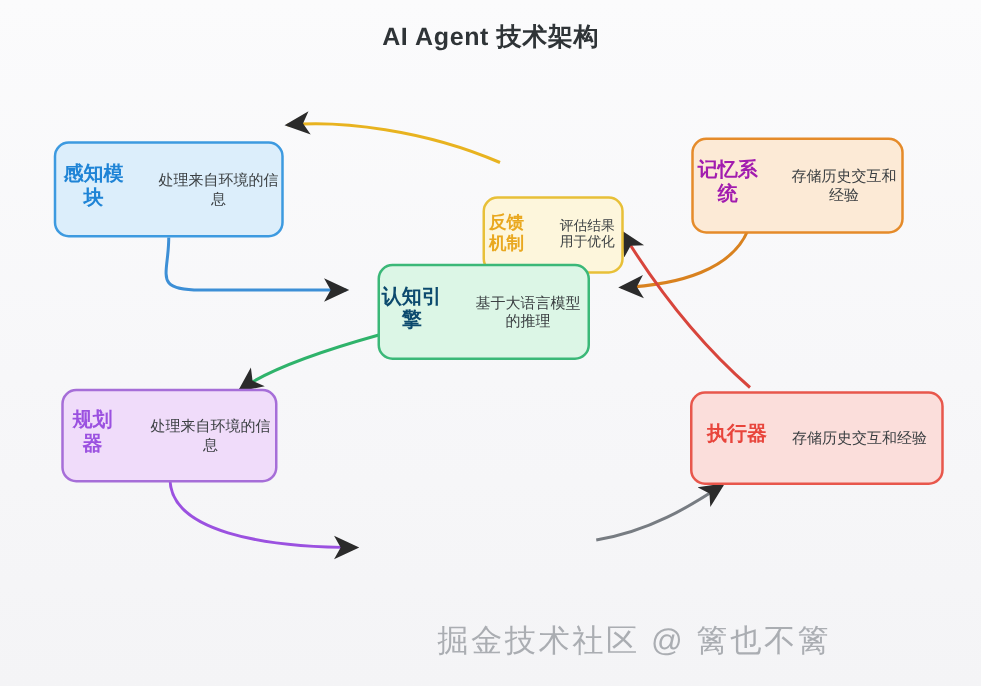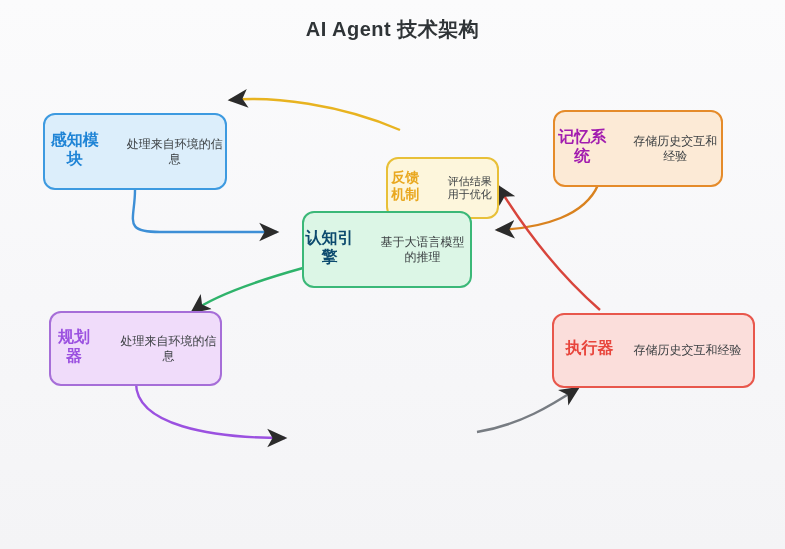--- a/index.html
+++ b/index.html
@@ -140,14 +140,15 @@
     <div class="n-title" style="color:#9b51e0;">规划器</div>
     <div class="n-desc">处理来自环境的信息</div>
   </div>
 
   <div class="node" style="left:552px; top:313px; width:203px; height:75px; border-color:#e8574c; background:#fbdedb;">
     <div class="n-title" style="color:#e8453c;">执行器</div>
     <div class="n-desc">存储历史交互和经验</div>
   </div>
 
 
+  <div id="watermark">掘金技术社区 @ 篱也不篱</div>
 
 </div>
 
 </body></html>

